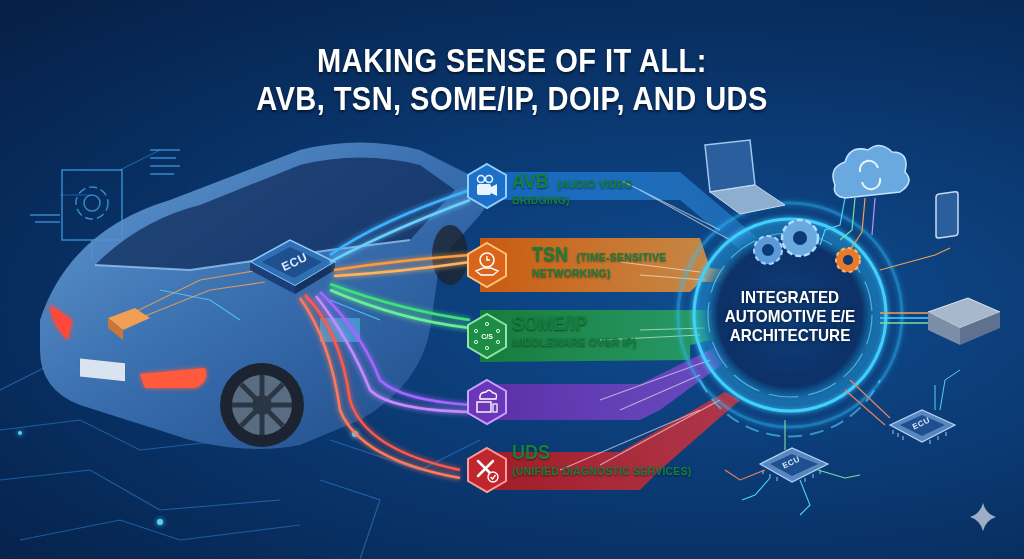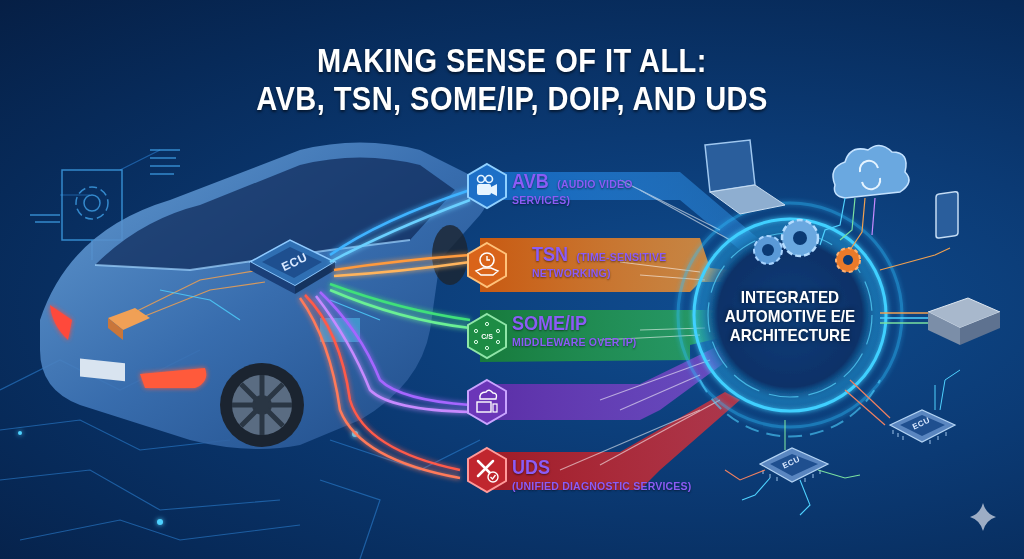--- a/index.html
+++ b/index.html
@@ -11,21 +11,21 @@
   }
   .stage{position:absolute;inset:0;width:1024px;height:475px}
   .title{
     position:absolute;left:0;right:0;top:42px;text-align:center;
     font-family:"Liberation Sans",sans-serif;font-weight:700;
     font-size:33px;line-height:38px;letter-spacing:0.5px;
     color:#ffffff;text-shadow:0 2px 3px rgba(0,0,0,.55);
     transform:scaleX(0.88);transform-origin:center;
   }
   svg.art{position:absolute;inset:0}
-  .band-label{position:absolute;font-family:"Liberation Sans",sans-serif;color:#8b5cf6;text-shadow:0 1px 2px rgba(0,0,0,.5)}
+  .band-label{position:absolute;font-family:"Liberation Sans",sans-serif;color:#15803d;text-shadow:0 1px 2px rgba(0,0,0,.5)}
   .band-label .abbr{font-weight:700;font-size:20px;transform:scaleX(.9);display:inline-block;transform-origin:left}
   .band-label .full{font-weight:700;font-size:10.5px;letter-spacing:.2px;line-height:14px}
   .hub-text{
     position:absolute;left:690px;top:288px;width:200px;text-align:center;
     font-weight:700;font-size:17px;line-height:19px;color:#fff;
     text-shadow:0 0 6px rgba(0,0,0,.6);transform:scaleX(.9);
   }
   .chip-text{position:absolute;font-weight:700;font-size:10px;color:#d8e8ff;letter-spacing:.5px}
 </style>
 </head>
@@ -300,32 +300,32 @@
   <div class="title">
     <div>MAKING SENSE OF IT ALL:</div>
     <div>AVB, TSN, SOME/IP, DOIP, AND UDS</div>
   </div>
 
   <div class="chip-text" style="left:281px;top:255px;font-size:12px;transform:rotate(-25deg)">ECU</div>
 
   <div class="band-label" style="left:512px;top:170px;width:160px">
     <span class="abbr">AVB</span>
     <span class="full">(AUDIO VIDEO</span>
-    <div class="full">SERVICES)</div>
+    <div class="full">BRIDGING)</div>
   </div>
   <div class="band-label" style="left:532px;top:243px;width:180px">
     <span class="abbr">TSN</span>
     <span class="full">(TIME-SENSITIVE</span>
     <div class="full">NETWORKING)</div>
   </div>
   <div class="band-label" style="left:512px;top:312px;width:200px">
     <div class="abbr">SOME/IP</div>
     <div class="full">MIDDLEWARE OVER IP)</div>
   </div>
-  <div class="band-label" style="left:512px;top:456px;width:200px">
+  <div class="band-label" style="left:512px;top:441px;width:200px">
     <div class="abbr">UDS</div>
     <div class="full">(UNIFIED DIAGNOSTIC SERVICES)</div>
   </div>
 
   <div class="hub-text">
     <div>INTEGRATED</div>
     <div>AUTOMOTIVE E/E</div>
     <div>ARCHITECTURE</div>
   </div>
 

